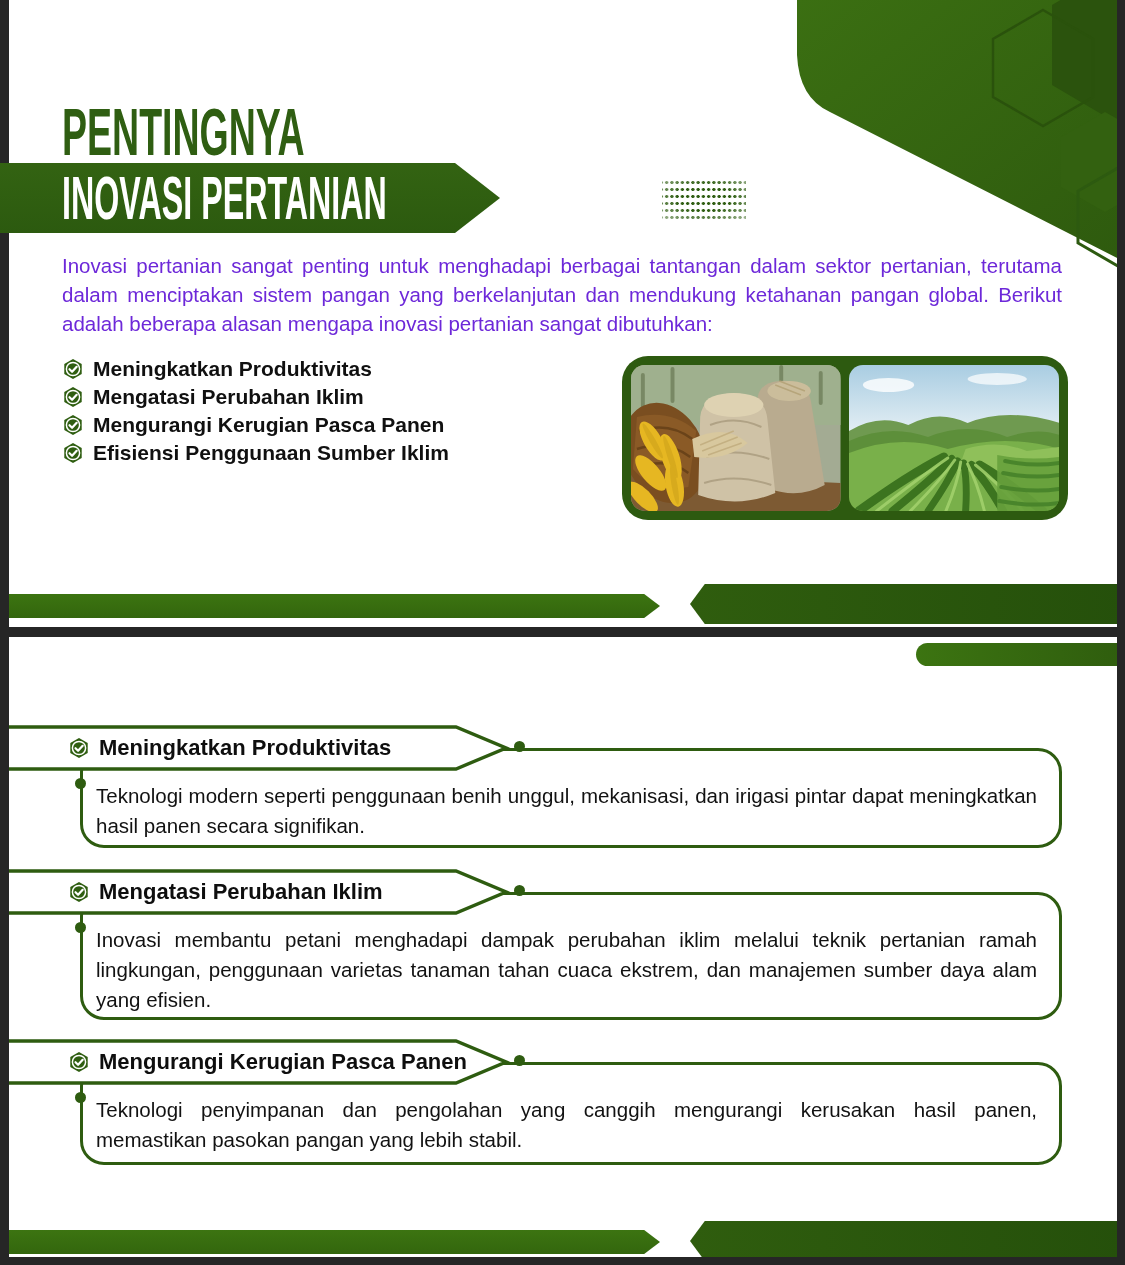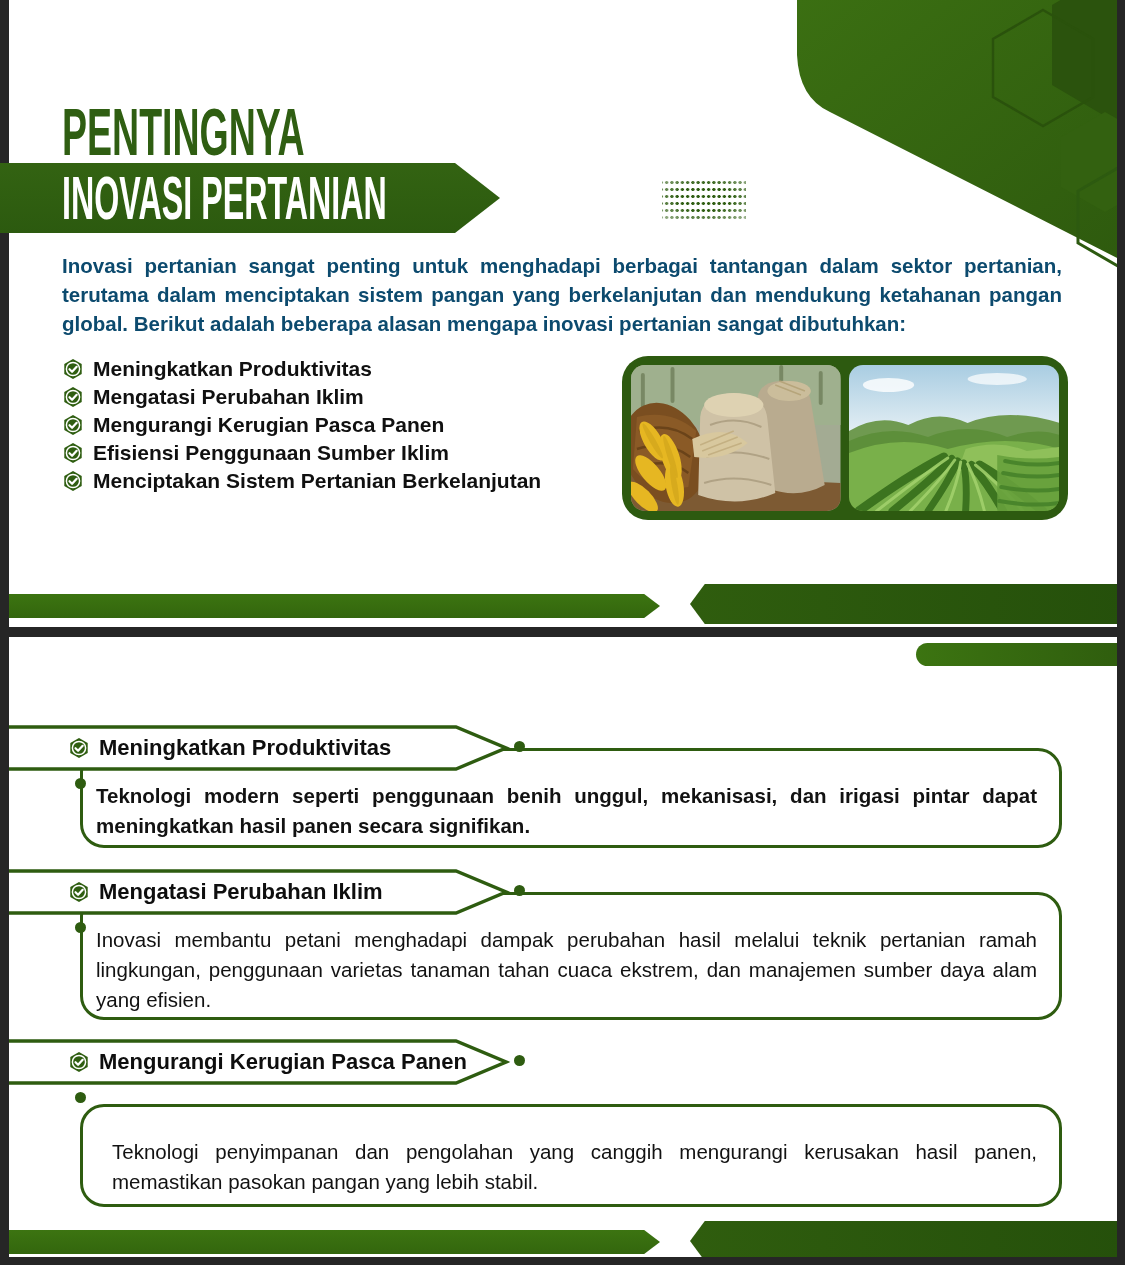--- a/index.html
+++ b/index.html
@@ -38,21 +38,21 @@
     background-image: radial-gradient(circle, #2f5e12 1.55px, rgba(0,0,0,0) 1.7px);
     background-size: 5.25px 7px; background-position: 2px 2px;
     -webkit-mask-image: radial-gradient(ellipse at center, #000 45%, rgba(0,0,0,0.45) 100%);
             mask-image: radial-gradient(ellipse at center, #000 45%, rgba(0,0,0,0.45) 100%);
   }
   .deco-tr { position: absolute; left: 740px; top: 0; width: 385px; height: 270px; z-index: 30; }
 
   
   .intro {
     position: absolute; left: 62px; top: 251px; width: 1000px; z-index: 20;
-    font-size: 20.5px; line-height: 29px; color: #0c4a6e; text-align: justify; font-weight: bold;
+    font-size: 20.5px; line-height: 29px; color: #6d28d9; text-align: justify;
   }
   .bullets { position: absolute; left: 62px; top: 355px; z-index: 20; list-style: none; }
   .bullets li { display: flex; align-items: center; gap: 9px; height: 28px; }
   .bullets .blabel { font-size: 21px; font-weight: bold; color: #101010; white-space: nowrap; }
   .badge { width: 22px; height: 22px; flex: 0 0 22px; display: block; }
 
   .photo-card {
     position: absolute; left: 622px; top: 356px; width: 446px; height: 164px; z-index: 20;
     background: #2d5a10; border-radius: 26px; padding: 9px;
     display: flex; gap: 8px;
@@ -93,23 +93,23 @@
   }
   .block-banner { position: absolute; left: 0; width: 516px; height: 46px; z-index: 15; }
   .block-banner svg.ribbon { position: absolute; left: 0; top: 0; display: block; }
   .block-banner .bcontent {
     position: absolute; left: 68px; top: 0; height: 46px;
     display: flex; align-items: center; gap: 9px;
   }
   .block-banner .btitle { font-size: 22px; font-weight: bold; color: #0e0e0e; white-space: nowrap; }
   .dot { position: absolute; width: 11px; height: 11px; border-radius: 50%; background: #2e5c10; z-index: 16; }
 
-  .b0-banner { top: 725px; }  .b0-box { top: 748px; height: 100px; font-weight: bold; }
+  .b0-banner { top: 725px; }  .b0-box { top: 748px; height: 100px; }
   .b1-banner { top: 869px; }  .b1-box { top: 892px; height: 128px; }
-  .b2-banner { top: 1039px; } .b2-box { top: 1104px; height: 103px; padding-left: 16px; }
+  .b2-banner { top: 1039px; } .b2-box { top: 1062px; height: 103px; }
 </style>
 </head>
 <body>
 
 <div class="canvas">
 
   <div>
 
     <svg class="deco-tr" viewBox="0 0 385 270">
       <defs>
@@ -158,28 +158,20 @@
           </svg>
         <span class="blabel">Mengurangi Kerugian Pasca Panen</span>
       </li>
       <li>
         <svg class="badge" viewBox="0 0 24 24">
             <path d="M12,1 21.5,6.5 21.5,17.5 12,23 2.5,17.5 2.5,6.5Z" fill="#2f5e11"></path>
             <circle cx="12" cy="12" r="7.2" fill="none" stroke="#fff" stroke-width="1.6"></circle>
             <path d="M8.2,12.3 L11,15 L16,9.6" fill="none" stroke="#fff" stroke-width="2.4" stroke-linecap="round" stroke-linejoin="round"></path>
           </svg>
         <span class="blabel">Efisiensi Penggunaan Sumber Iklim</span>
-      </li>
-      <li>
-        <svg class="badge" viewBox="0 0 24 24">
-            <path d="M12,1 21.5,6.5 21.5,17.5 12,23 2.5,17.5 2.5,6.5Z" fill="#2f5e11"></path>
-            <circle cx="12" cy="12" r="7.2" fill="none" stroke="#fff" stroke-width="1.6"></circle>
-            <path d="M8.2,12.3 L11,15 L16,9.6" fill="none" stroke="#fff" stroke-width="2.4" stroke-linecap="round" stroke-linejoin="round"></path>
-          </svg>
-        <span class="blabel">Menciptakan Sistem Pertanian Berkelanjutan</span>
       </li>
     </ul>
 
     <div class="photo-card">
       <div class="photo photo-l">
         <svg viewBox="0 0 212 146" preserveAspectRatio="none">
           <rect width="212" height="146" fill="#a3ab93"></rect>
           <rect y="0" width="212" height="60" fill="#9fb08e"></rect>
           <path d="M0,146 L0,100 Q60,112 212,118 L212,146 Z" fill="#7d5a33"></path>
           <g fill="#6f7f5a" opacity="0.8">
@@ -291,21 +283,21 @@
             <path d="M12,1 21.5,6.5 21.5,17.5 12,23 2.5,17.5 2.5,6.5Z" fill="#2f5e11"></path>
             <circle cx="12" cy="12" r="7.2" fill="none" stroke="#fff" stroke-width="1.6"></circle>
             <path d="M8.2,12.3 L11,15 L16,9.6" fill="none" stroke="#fff" stroke-width="2.4" stroke-linecap="round" stroke-linejoin="round"></path>
           </svg>
         <span class="btitle">Meningkatkan Produktivitas</span>
       </div>
     </div>
     <div class="dot" style="left:514px; top:740.5px;"></div>
 
     <div class="block-box b1-box">
-      <p class="btext">Inovasi membantu petani menghadapi dampak perubahan hasil melalui teknik pertanian ramah lingkungan, penggunaan varietas tanaman tahan cuaca ekstrem, dan manajemen sumber daya alam yang efisien.</p>
+      <p class="btext">Inovasi membantu petani menghadapi dampak perubahan iklim melalui teknik pertanian ramah lingkungan, penggunaan varietas tanaman tahan cuaca ekstrem, dan manajemen sumber daya alam yang efisien.</p>
     </div>
     <div class="dot" style="left:74.5px; top:922px;"></div>
     <div class="block-banner b1-banner">
       <svg class="ribbon" width="516" height="46" viewBox="0 0 516 46">
           <path d="M0,2 H456 L506,23 L456,44 H0 Z" fill="#ffffff" stroke="#2e5c10" stroke-width="3.4"></path>
         </svg>
       <div class="bcontent">
         <svg class="badge" viewBox="0 0 24 24">
             <path d="M12,1 21.5,6.5 21.5,17.5 12,23 2.5,17.5 2.5,6.5Z" fill="#2f5e11"></path>
             <circle cx="12" cy="12" r="7.2" fill="none" stroke="#fff" stroke-width="1.6"></circle>

